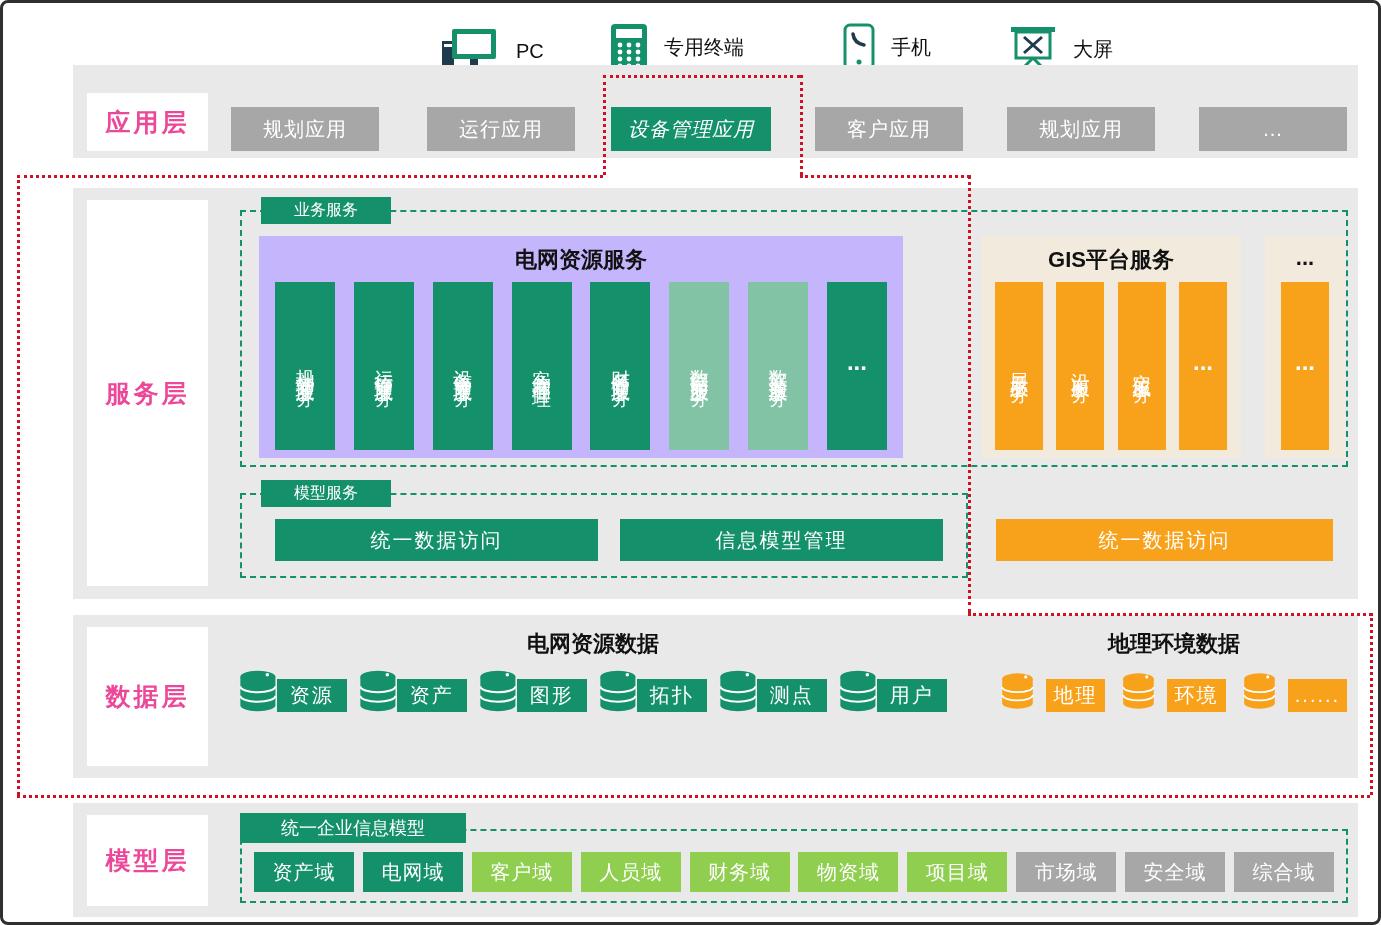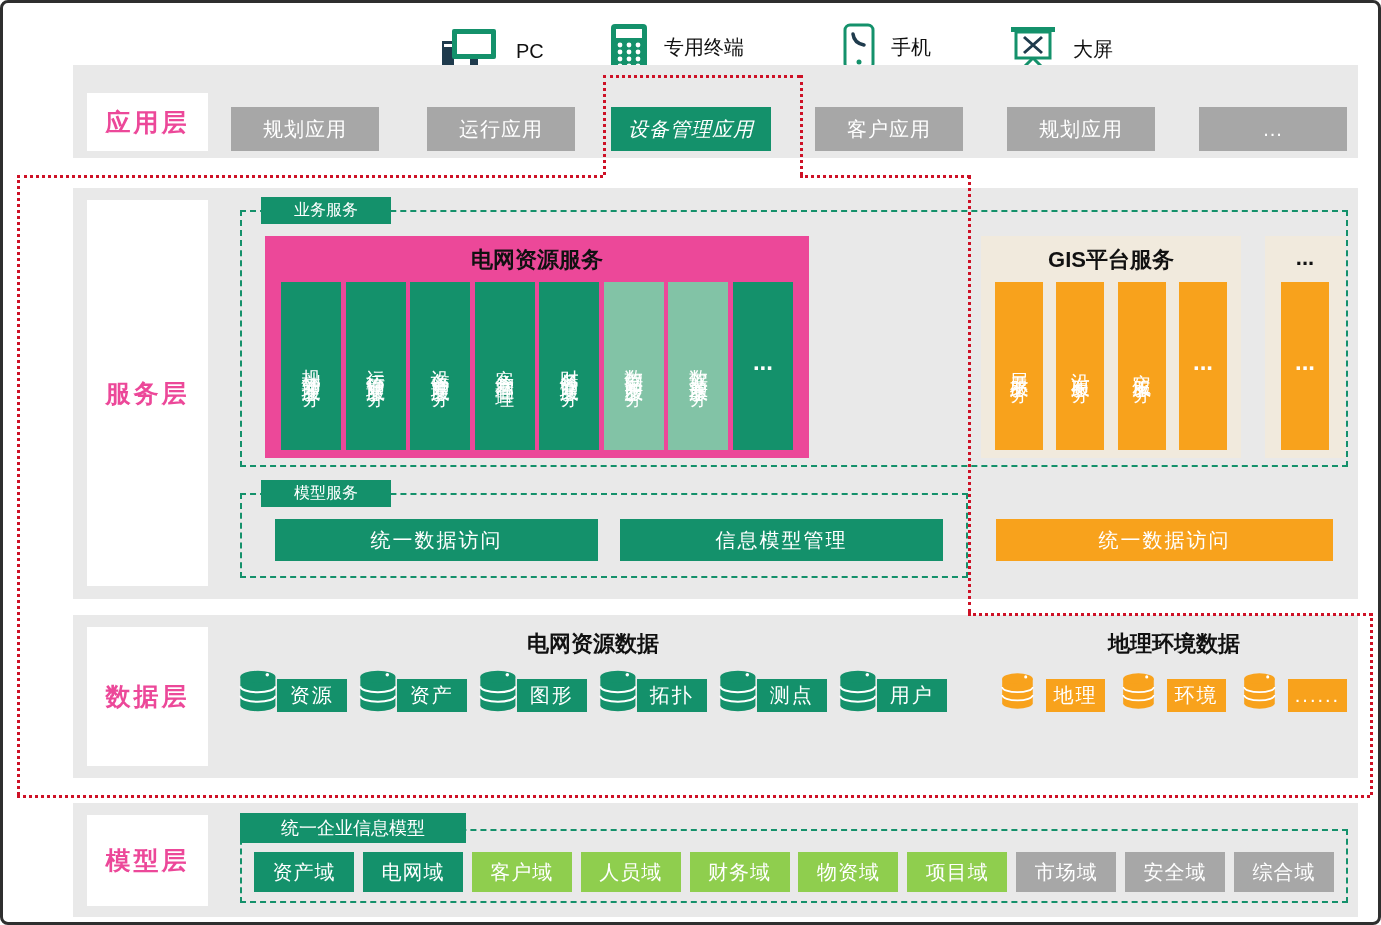--- a/index.html
+++ b/index.html
@@ -22,21 +22,21 @@
   .bg-green  { background:#14916B; }
   .bg-orange { background:#F8A21C; }
   .bg-lgreen { background:#82C3A6; }
   .bg-dlgreen{ background:#8FCE4E; }
 
   .dashed { position:absolute; border:2px dashed #14916B; }
   .tag { position:absolute; background:#14916B; color:#fff; z-index:6;
          display:flex; align-items:center; justify-content:center; }
 
   .panel { position:absolute; }
-  #panel-grid { left:262px; top:233px; width:544px; height:222px; background:#ec4899; }
+  #panel-grid { left:256px; top:233px; width:644px; height:222px; background:#c4b5fd; }
   #panel-gis  { left:978px; top:233px; width:260px; height:222px; background:#F1EADD; }
   #panel-more { left:1262px; top:233px; width:80px; height:222px; background:#F1EADD; }
   .panel-title { text-align:center; font-weight:bold; font-size:22px; color:#111; padding-top:9px; }
 
   .colwrap { position:absolute; top:46px; bottom:8px; display:flex; justify-content:space-between; }
   #grid-cols { left:16px; right:16px; }
   #gis-cols  { left:14px; right:14px; }
   #more-cols { left:0; right:0; justify-content:center; }
   .vcol { display:flex; align-items:center; justify-content:center; color:#fff; font-size:19px;
           writing-mode:vertical-rl; text-orientation:upright; letter-spacing:4px; }

